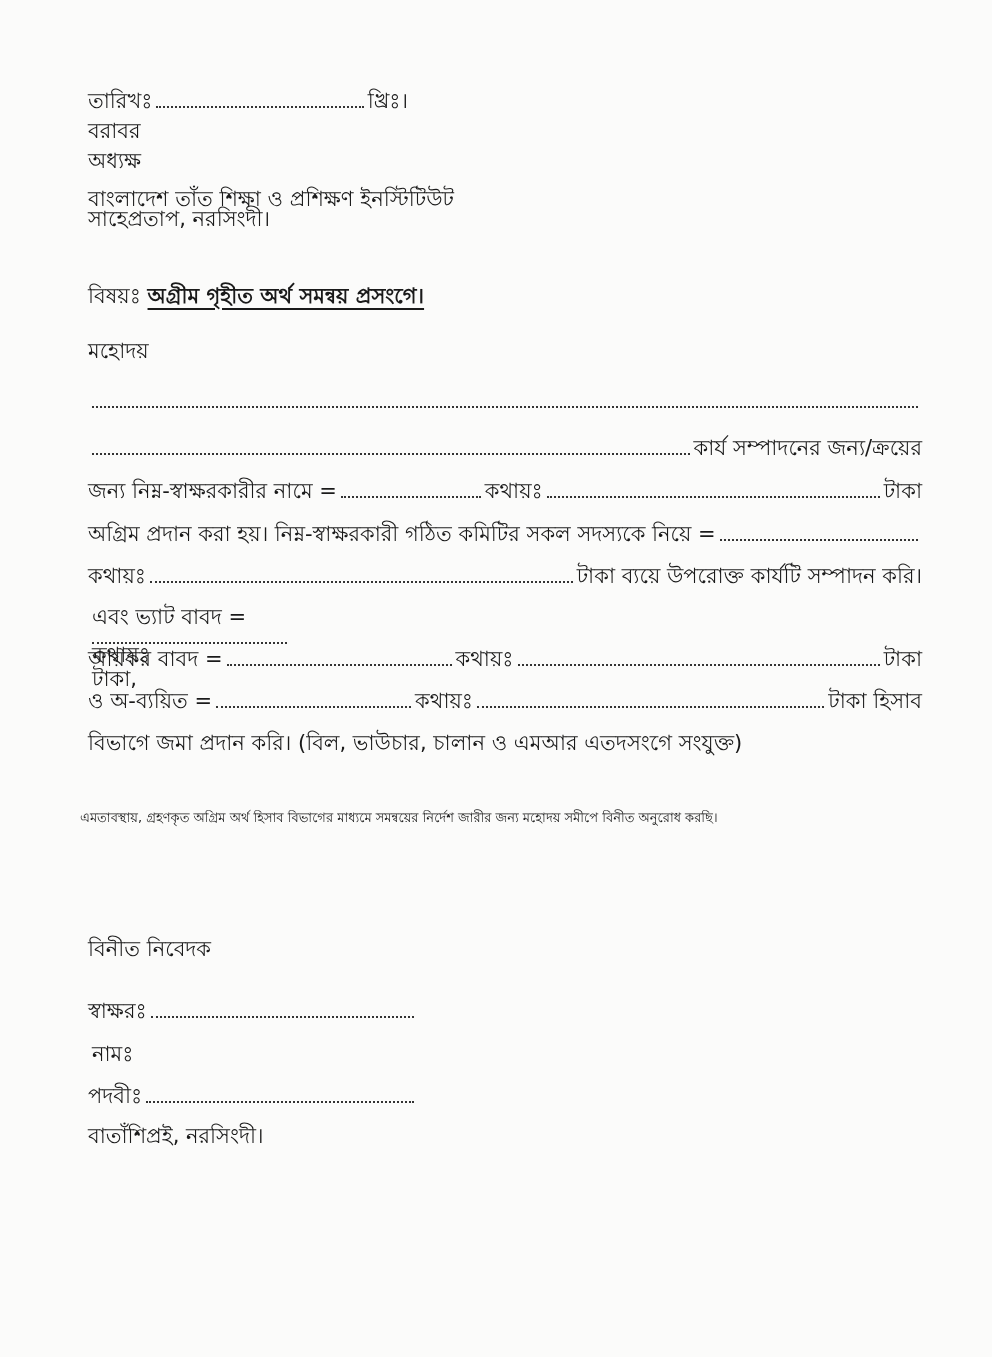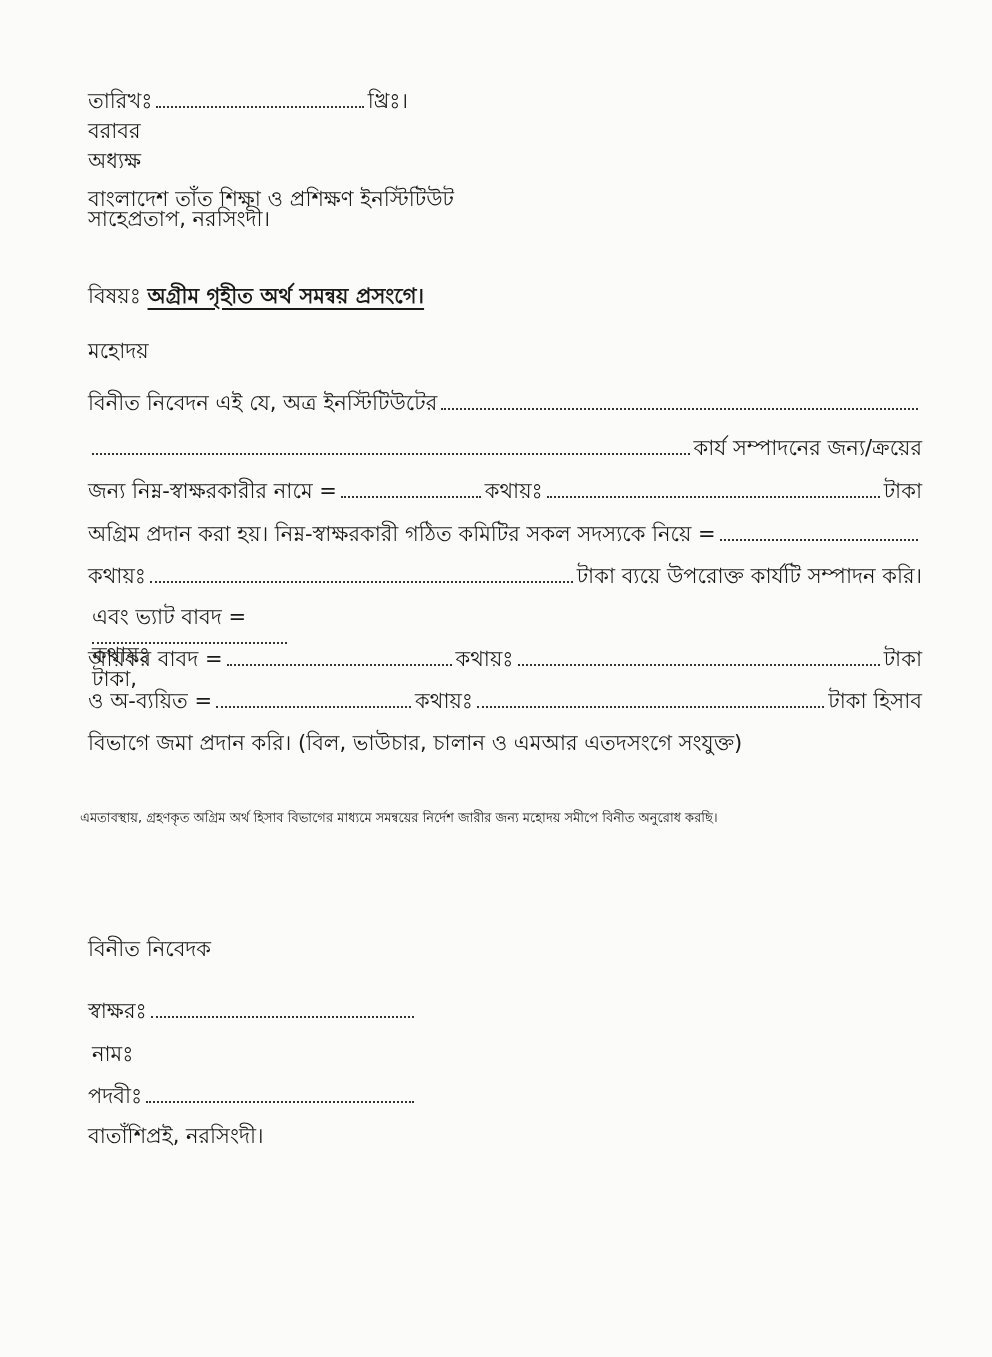--- a/index.html
+++ b/index.html
@@ -29,21 +29,20 @@
 <div class="line" style="top:208px;">সাহেপ্রতাপ, নরসিংদী।</div>
 
 <div class="line" style="top:285px;">
   <span>বিষয়ঃ</span>
   <span class="subject-title">অগ্রীম গৃহীত অর্থ সমন্বয় প্রসংগে।</span>
 </div>
 
 <div class="line" style="top:340px;">মহোদয়</div>
 
 <div class="line full" style="top:392px;">
-  <span>বিনীত নিবেদন এই যে, অত্র ইনস্টিটিউটের</span>
   <span class="dots"></span>
 </div>
 <div class="line full" style="top:437px;">
   <span class="dots"></span>
   <span>কার্য সম্পাদনের জন্য/ক্রয়ের</span>
 </div>
 <div class="line full" style="top:480px;">
   <span>জন্য নিম্ন-স্বাক্ষরকারীর নামে =</span>
   <span class="dots fixed" style="width:140px;"></span>
   <span>কথায়ঃ</span>

